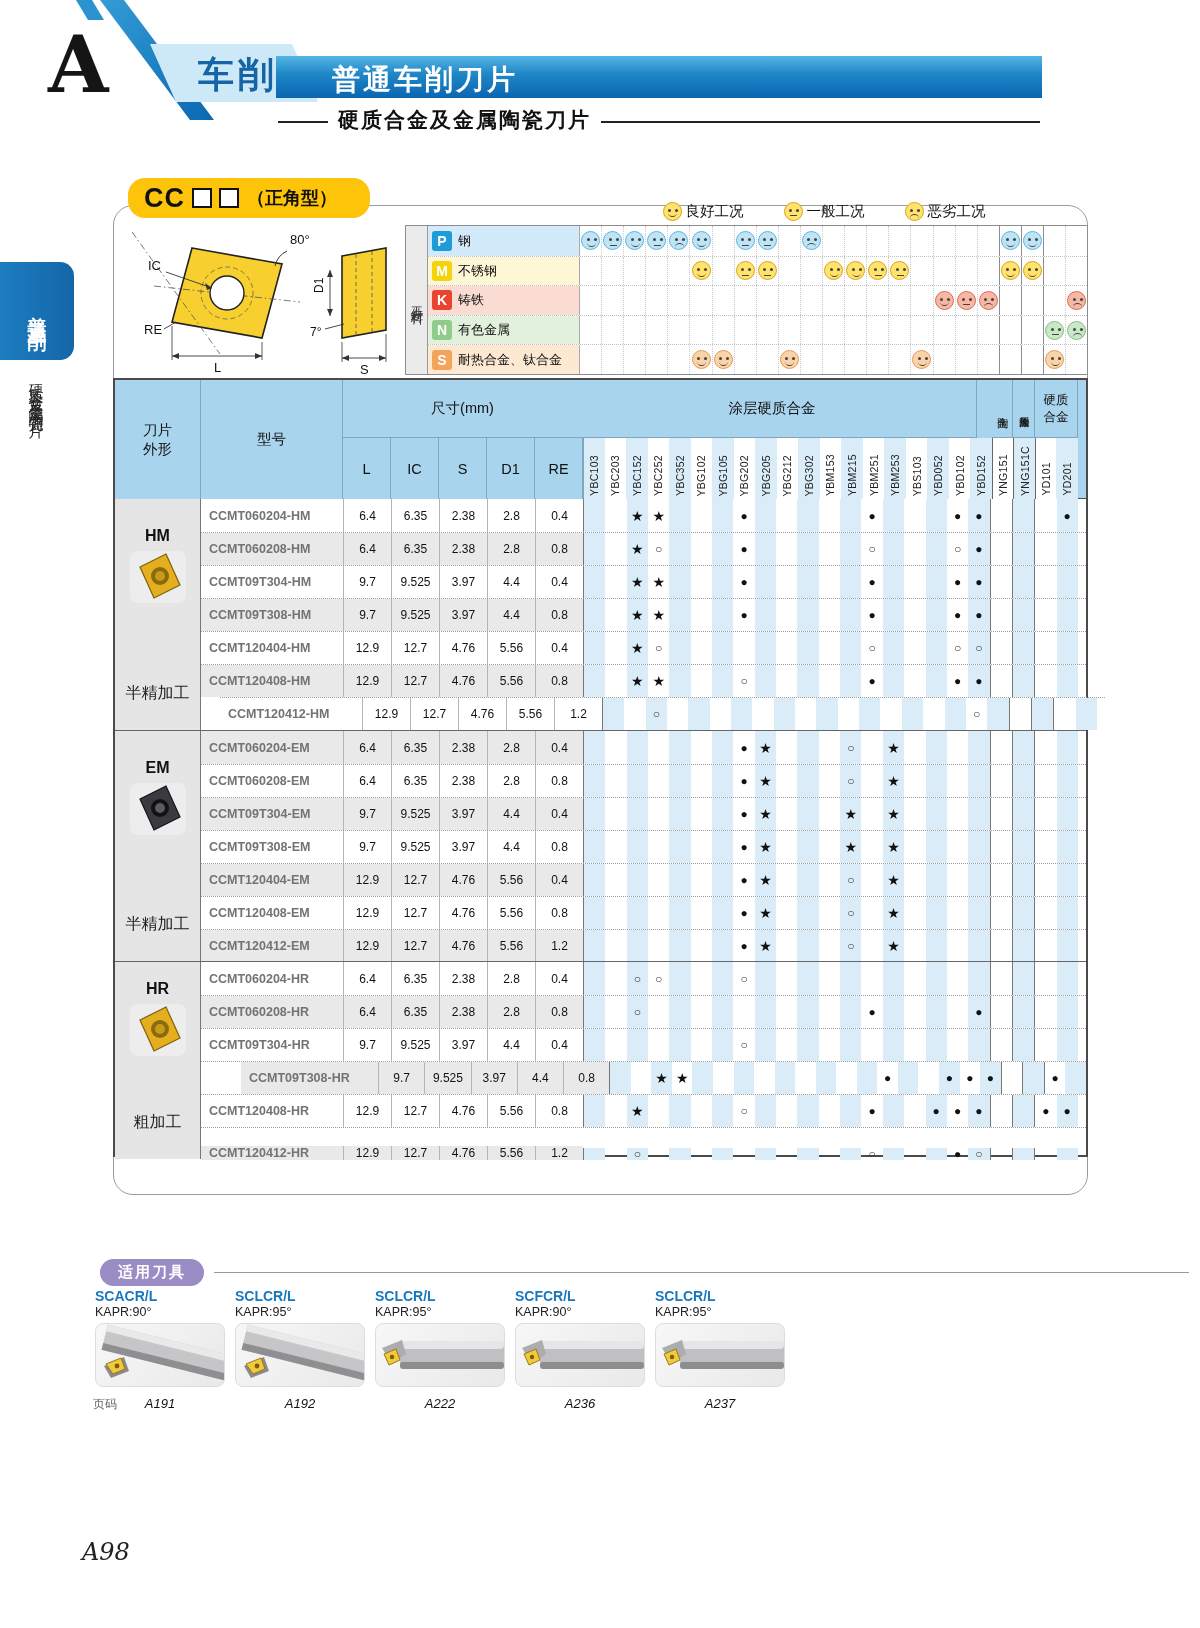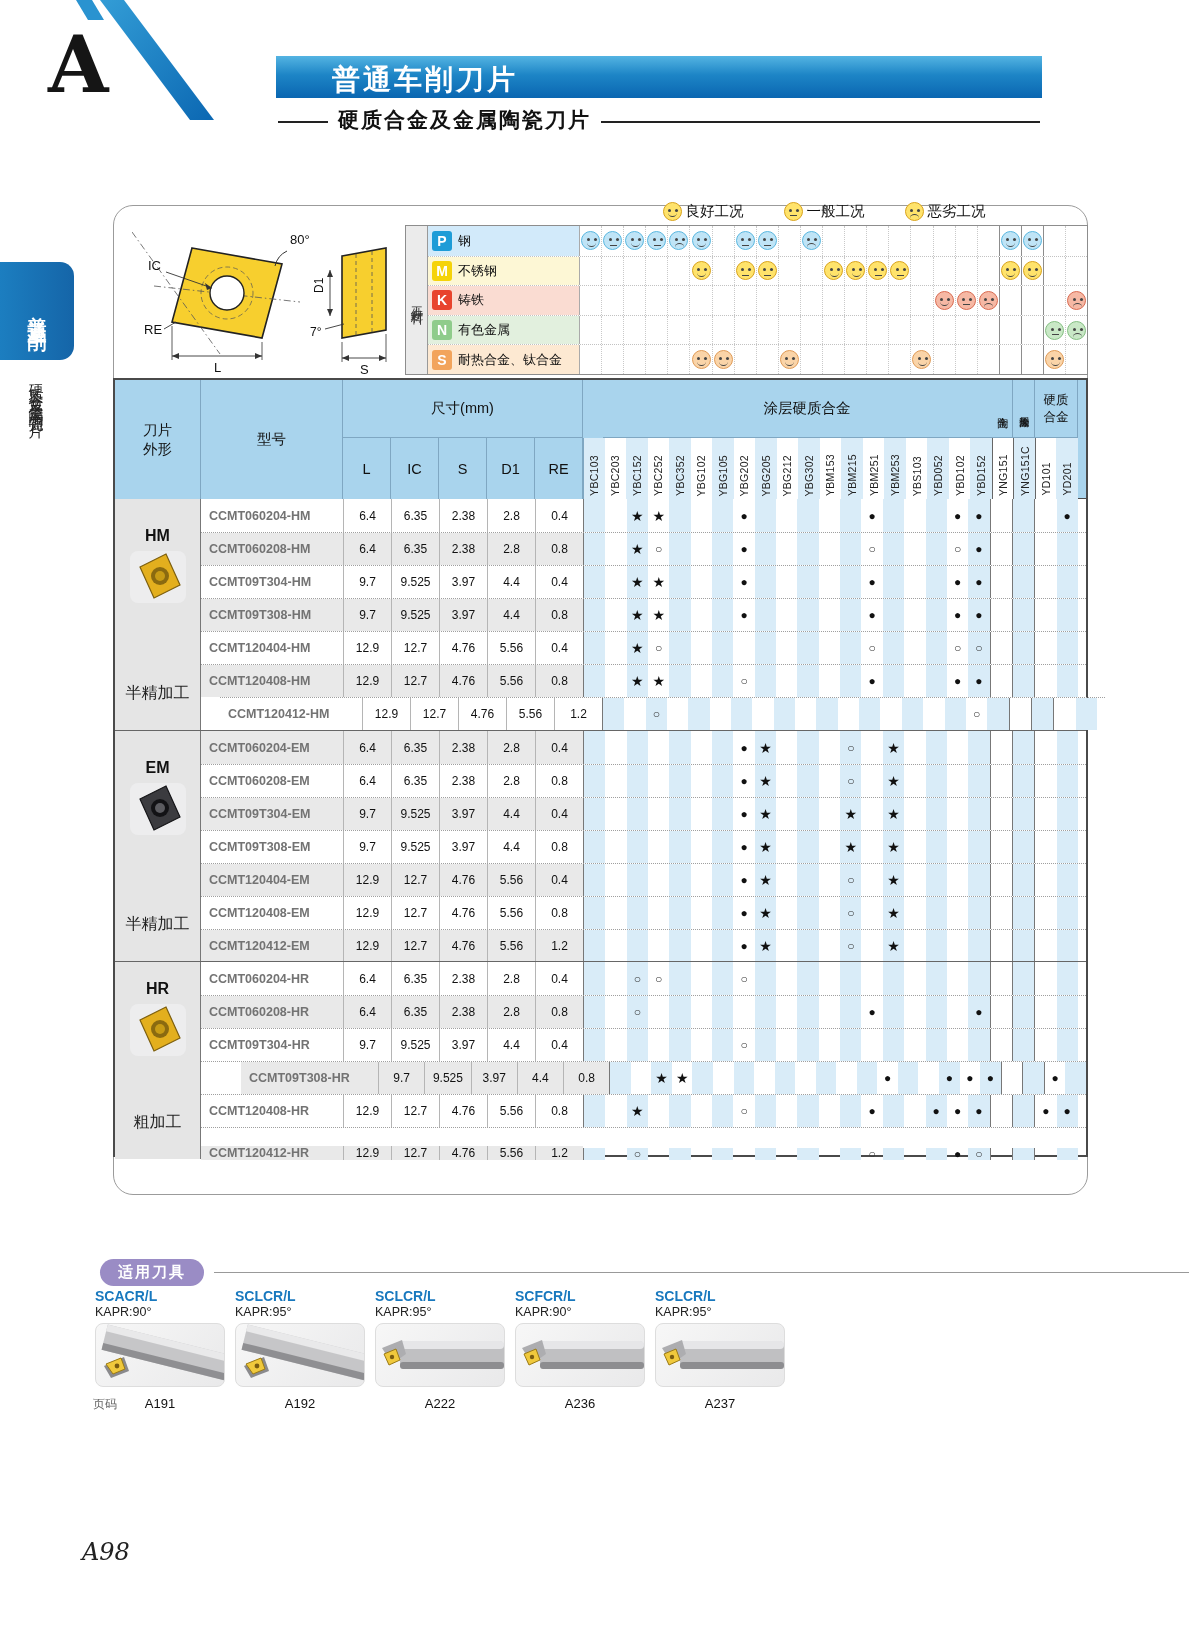--- a/index.html
+++ b/index.html
@@ -102,46 +102,55 @@
   
   .tools-badge{left:100px;top:1259px;height:27px;padding:0 18px;background:#9a8cc5;border-radius:14px;
     display:flex;align-items:center;color:#fff;font-weight:bold;font-size:15px;letter-spacing:2px;}
   .tools-line{left:214px;top:1272px;width:975px;height:0;border-top:1px solid #999;}
   .tool-cards{left:95px;top:1288px;display:flex;gap:10px;}
   .tool-card{width:130px;}
   .tool-title{font-size:14px;font-weight:bold;color:#1878be;line-height:1.2;}
   .tool-kapr{font-size:12.5px;color:#222;line-height:1.2;margin-bottom:3px;}
   .tool-photo{width:130px;height:64px;border:1px solid #ddd;border-radius:8px;overflow:hidden;
     background:linear-gradient(135deg,#f7f7f7,#e9e9ea);}
-  .tool-pages{left:95px;top:1396px;display:flex;gap:10px;}
+  .tool-pages{left:95px;top:1396px;display:flex;gap:10px;font-style:italic;}
   .tool-pages div{width:130px;text-align:center;font-size:13px;color:#111;}
   .pagelab{left:93px;top:1396px;font-size:12px;color:#666;}
   .a98{left:82px;top:1538px;font-family:"DejaVu Serif",serif;font-style:italic;font-size:24px;color:#222;}
 </style>
 </head>
 <body>
 
 <div class="page">
 
   <div class="abs a-letter">A</div>
   <div class="abs stripe-small"></div>
   <div class="abs stripe-main"></div>
+  <div class="abs turn-tab">
+    <span>车削</span>
+  </div>
   <div class="abs title-bar">
     <span>普通车削刀片</span>
   </div>
   <div class="abs subtitle-line"></div>
   <div class="abs subtitle">硬质合金及金属陶瓷刀片</div>
 
   <div class="abs side-tab">
     <span>普通车削</span>
   </div>
   <div class="abs side-label">硬质合金及金属陶瓷刀片</div>
 
   <div class="abs content-box"></div>
 
+  <div class="abs cc-badge">
+    <span class="code">CC</span>
+    <span class="box"></span>
+    <span class="box"></span>
+    <span class="suffix">（正角型）</span>
+  </div>
 
   <svg class="abs" style="left:132px;top:226px;" width="290" height="152" viewBox="0 0 290 152" font-family="Liberation Sans, sans-serif">
 
     <polygon points="60,22 150,38 130,112 40,96" fill="#f7cf2e" stroke="#222" stroke-width="1.6"></polygon>
     <line x1="22" y1="60" x2="168" y2="76" stroke="#555" stroke-width="0.8" stroke-dasharray="7 3 1.5 3"></line>
     <line x1="102,6" y1="6" x2="88" y2="128" stroke="#555" stroke-width="0.8" stroke-dasharray="7 3 1.5 3"></line>
     <circle cx="95" cy="67" r="17" fill="#fff" stroke="#222" stroke-width="1.4"></circle>
     <circle cx="95" cy="67" r="26" fill="none" stroke="#555" stroke-width="0.7" stroke-dasharray="5 3"></circle>
     <path d="M 143 40 A 22 22 0 0 1 155 25" fill="none" stroke="#333" stroke-width="1"></path>
     <text x="158" y="18" font-size="13" fill="#111">80°</text>
@@ -416,21 +425,21 @@
     <div class="ghead" id="ghead">
         <div class="hcell nb" style="left: 0px; top: 0px; width: 86px; height: 119px;">刀片
 外形</div>
         <div class="hcell " style="left: 228px; top: 0px; width: 240px; height: 58px;">尺寸(mm)</div>
         <div class="hcell nb" style="left: 86px; top: 0px; width: 142px; height: 119px;">型号</div>
         <div class="hcell nb" style="left: 228px; top: 58px; width: 48px; height: 61px;">L</div>
         <div class="hcell nb" style="left: 276px; top: 58px; width: 48px; height: 61px;">IC</div>
         <div class="hcell nb" style="left: 324px; top: 58px; width: 48px; height: 61px;">S</div>
         <div class="hcell nb" style="left: 372px; top: 58px; width: 48px; height: 61px;">D1</div>
         <div class="hcell nb" style="left: 420px; top: 58px; width: 48px; height: 61px;">RE</div>
-        <div class="hcell " style="left: 488px; top: 0px; width: 408.913px; height: 58px;">涂层硬质合金</div>
+        <div class="hcell " style="left: 453px; top: 0px; width: 408.913px; height: 58px;">涂层硬质合金</div>
         <div class="hcell " style="left: 876.913px; top: 0px; width: 21.5217px; height: 58px;"><span class="vhead">金陶</span></div>
         <div class="hcell " style="left: 898.435px; top: 0px; width: 21.5217px; height: 58px;"><span class="vhead" style="font-size: 10px;">涂层金陶</span></div>
         <div class="hcell " style="left: 919.957px; top: 0px; width: 43.0435px; height: 58px; font-size: 12.5px;">硬质
 合金</div>
         <div class="lab-cell" style="left: 468px; width: 21.5217px; background: rgb(217, 236, 248); border-left: 1px solid rgb(127, 167, 194);">
           <span class="rlabel">YBC103</span>
         </div>
         <div class="lab-cell" style="left: 489.522px; width: 21.5217px; background: rgb(255, 255, 255); border-left: none;">
           <span class="rlabel">YBC203</span>
         </div>

